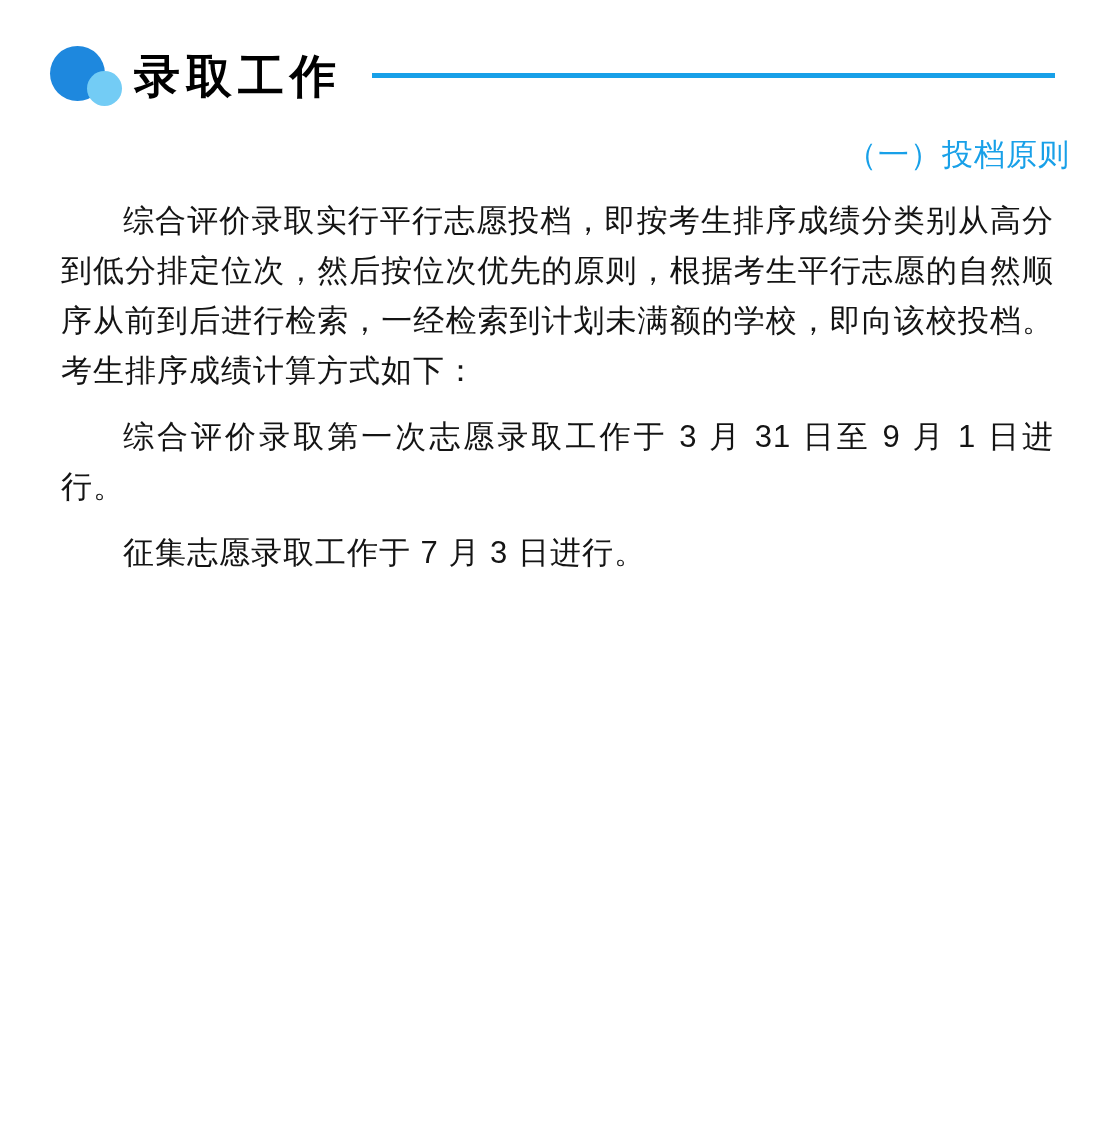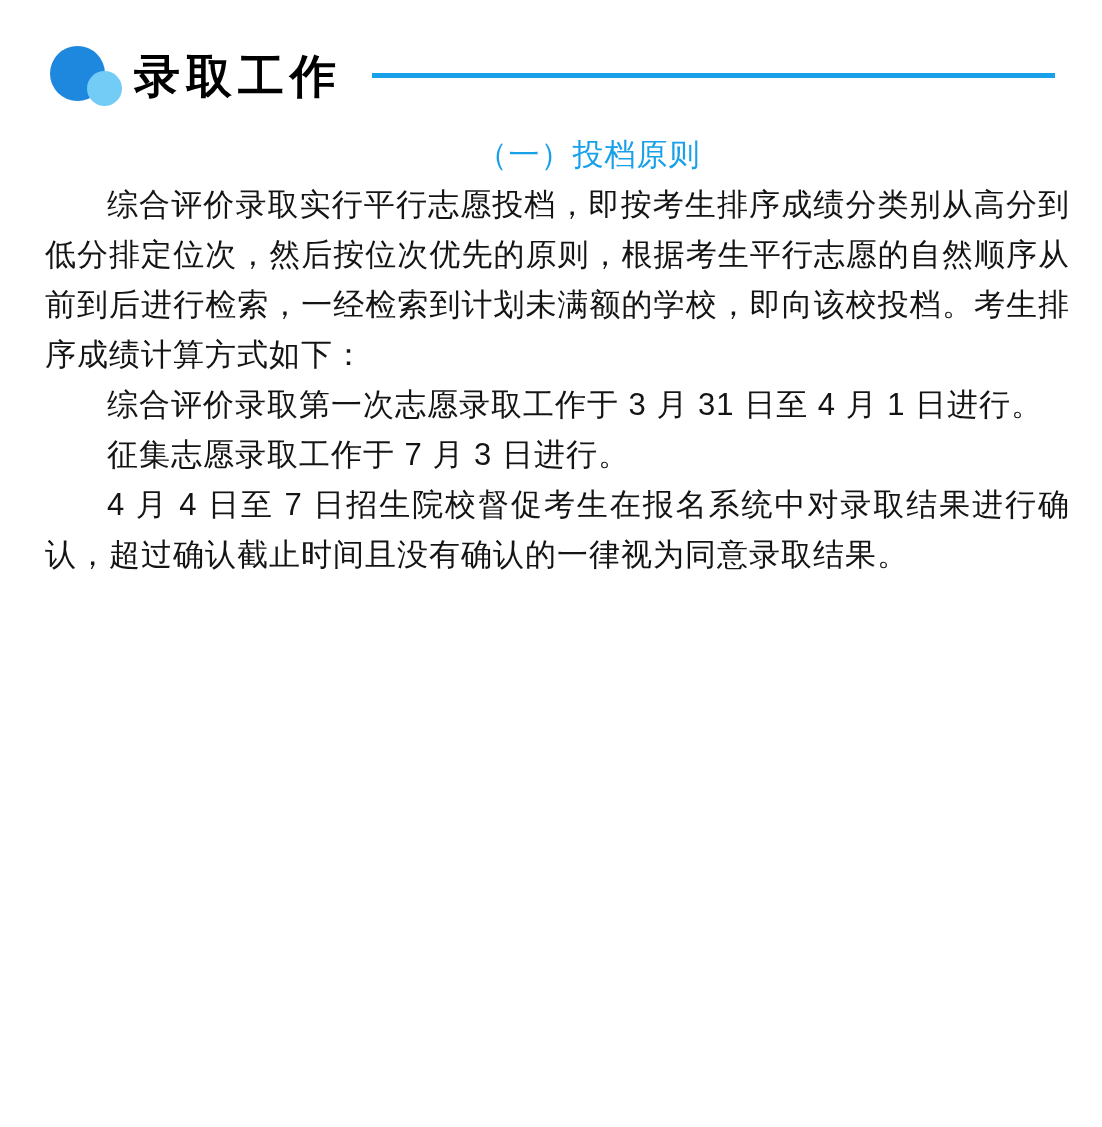--- a/index.html
+++ b/index.html
@@ -71,24 +71,24 @@
     color: #141414;
     text-align: justify;
   }
   .sec-heading {
     margin: 0;
     font-size: 31px;
     line-height: 50px;
     font-weight: normal;
     color: #18a0e8;
     text-indent: 62px;
-    text-align: center;
+    text-align: right;
   }
   .para {
-    margin: 0;
+    margin: 16px;
     text-indent: 62px;
   }
 </style>
 </head>
 <body>
 
 <div class="page">
 
   <header class="doc-header">
     <span class="bullet">
@@ -100,23 +100,22 @@
   </header>
 
   <main class="content">
 
     <h2 class="sec-heading">（一）投档原则</h2>
 
     <p class="para">综合评价录取实行平行志愿投档，即按考生排序成绩分类别从高分到低分排定位次，然后按位次优先的原则，根据考生平行志愿的自然顺序从前到后进行检索，一经检索到计划未满额的学校，即向该校投档。考生排序成绩计算方式如下：</p>
 
 
 
-    <p class="para">综合评价录取第一次志愿录取工作于 3 月 31 日至 4 月 1 日进行。</p>
+    <p class="para">综合评价录取第一次志愿录取工作于 3 月 31 日至 9 月 1 日进行。</p>
 
     <p class="para">征集志愿录取工作于 7 月 3 日进行。</p>
 
 
-    <p class="para">4 月 4 日至 7 日招生院校督促考生在报名系统中对录取结果进行确认，超过确认截止时间且没有确认的一律视为同意录取结果。</p>
 
 
   </main>
 
 </div>
 
 </body></html>

